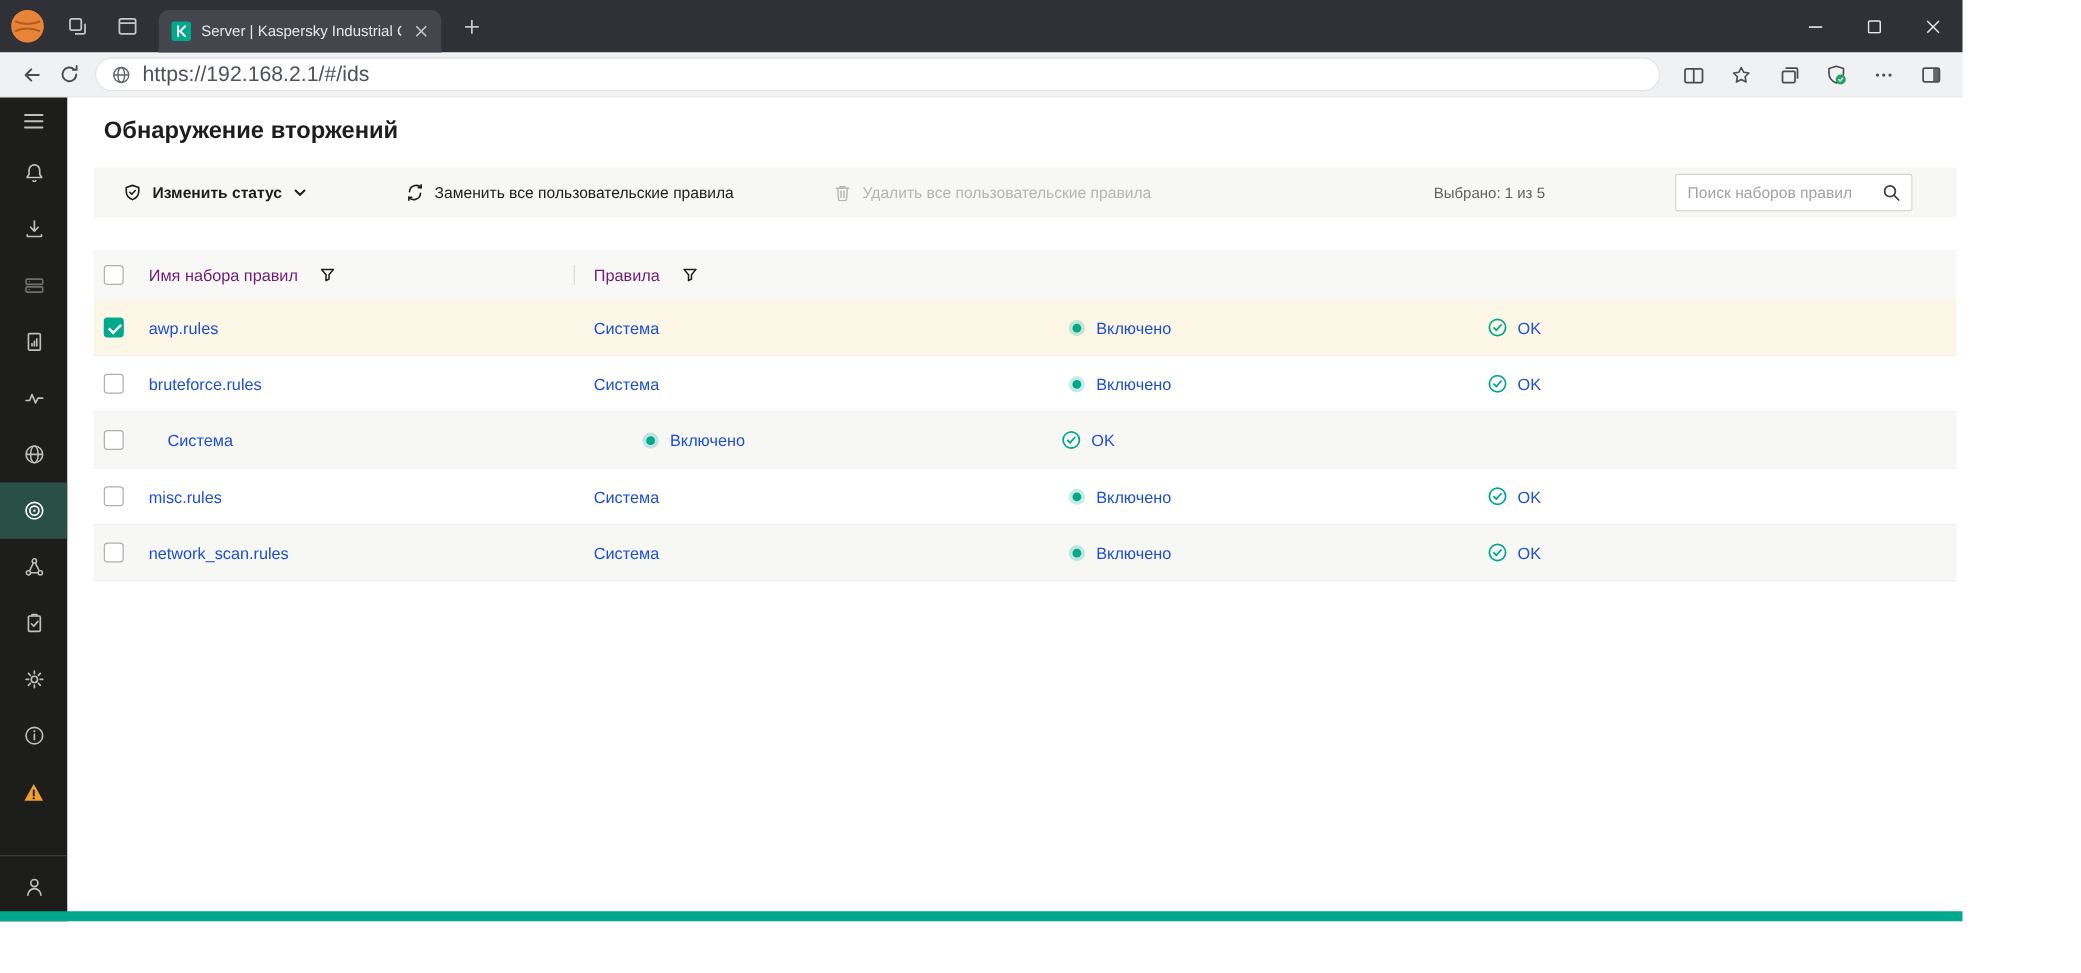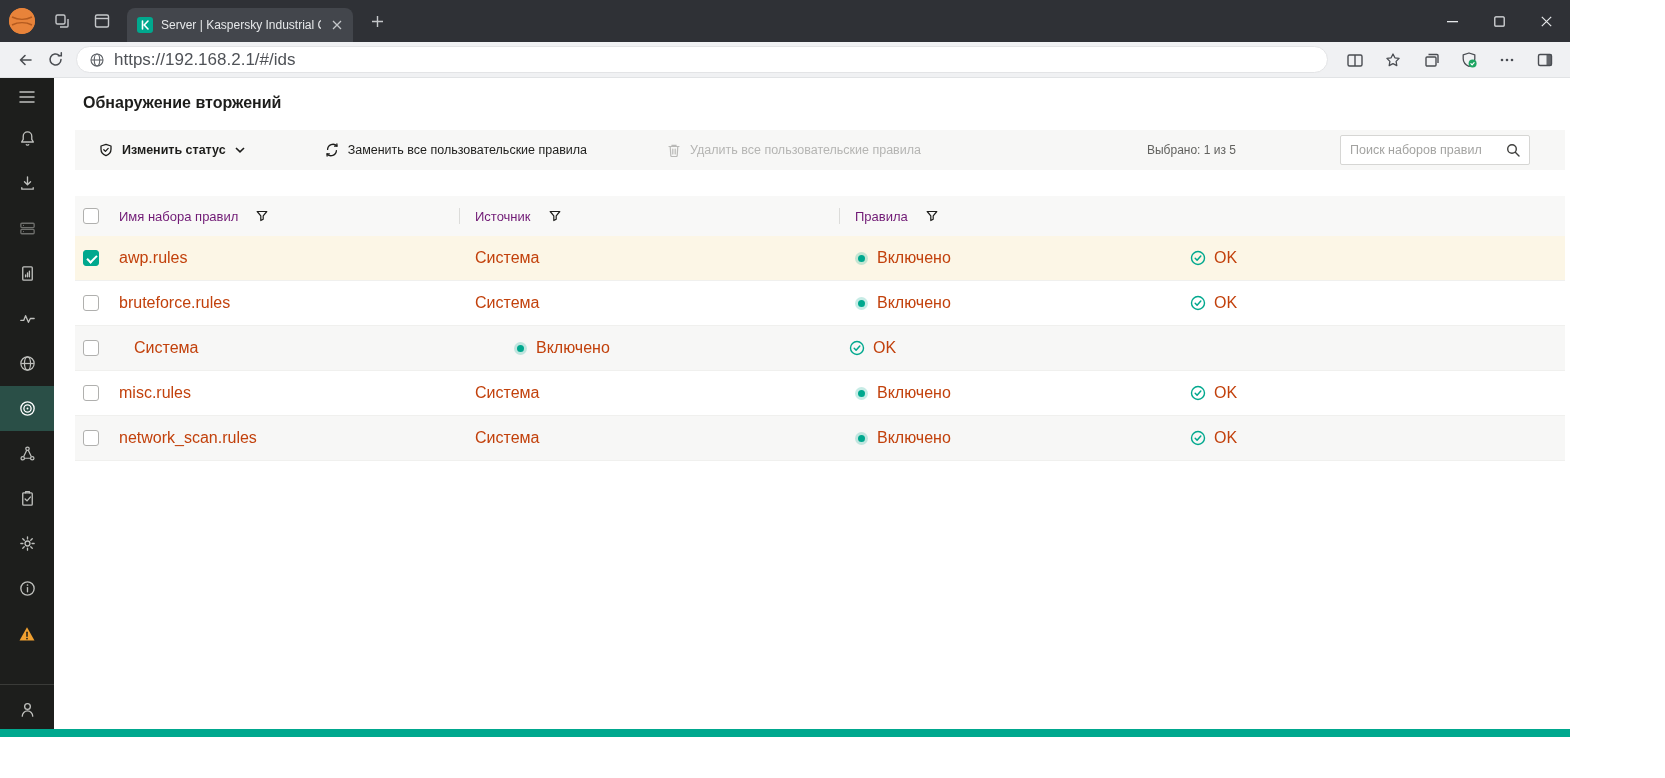--- a/index.html
+++ b/index.html
@@ -32,36 +32,36 @@
   .side-item { width:54px; height:45px; display:flex; align-items:center; justify-content:center; color:#bfc0bd; flex:none; }
   .side-item.first { height:38px; }
   .side-item.active { background:#2a4f47; color:#ffffff; }
   .side-item.dim { color:#6e6f6c; }
   .side-item.warn { color:#f0a030; }
   .side-spacer { flex:1; }
   .side-sep { width:54px; height:1px; background:#3a3b38; flex:none; }
   .side-item.bottom { height:48px; margin-bottom:4px; }
 
   .main { flex:1; background:#ffffff; padding:8px 5px 0 21px; }
-  .page-title { font-size:16px; font-weight:700; color:#1d1d1b; margin:8px 0 0 8px; }
+  .page-title { font-size:19px; font-weight:700; color:#1d1d1b; margin:8px 0 0 8px; }
 
   .toolbar { margin-top:18px; height:40px; background:#f7f7f6; display:flex; align-items:center; padding:0 35px 0 24px;gap:44px; }
   .tbtn { display:flex; align-items:center; gap:9px; font-size:12.5px; color:#1d1d1b; margin-right:36px; white-space:nowrap; }
   .tbtn.primary { font-weight:700; }
   .tbtn.disabled { color:#b5b5b3; }
   .tb-spacer { flex:1; }
   .sel-count { font-size:12px; color:#62625f; margin-right:60px; white-space:nowrap; }
   .search { width:190px; height:30px; background:#ffffff; border:1px solid #d6d6d4; border-radius:2px; display:flex; align-items:center; padding:0 9px; gap:6px; }
   .search input { flex:1; min-width:0; border:none; outline:none; background:transparent; font-size:12.5px; color:#3b82f6; font-family:inherit; }
   .search input::placeholder { color:#a3a3a1; }
 
   
   .table { margin-top:26px; }
   .thead { display:flex; align-items:center; height:40px; background:#f8f8f7; font-size:13px; color:#701a75; }
-  .trow { display:flex; align-items:center; height:45px; font-size:16px; color:#c2410c; border-bottom:1px solid #f0f0ee; background:#ffffff; }
+  .trow { display:flex; align-items:center; height:45px; font-size:13px; color:#1d4ed8; border-bottom:1px solid #f0f0ee; background:#ffffff; }
   .trow:nth-child(3), .trow:nth-child(5) { background:#f7f7f6; }
   .trow.selected { background:#fcf6e6; }
   .cell { display:flex; align-items:center; height:100%; }
   .c-cb { width:44px; padding-left:8px; }
   .c-name { width:341px; }
   .c-src { width:380px; padding-left:15px; }
   .c-status { width:335px; padding-left:15px; }
   .c-rules { flex:1; padding-left:15px; }
   .hcell .funnel { margin-left:18px; color:#1d1d1b; }
   .vsep { width:1px; height:16px; background:#dcdcda; margin-left:auto; }
@@ -344,27 +344,20 @@
           <div class="cell c-cb">
             <span class="checkbox"></span>
           </div>
           <div class="cell c-name hcell">
             <span>Имя набора правил</span>
             <svg class="funnel" width="12" height="12" viewBox="0 0 12 12" fill="none" stroke="currentColor" stroke-width="1.2" stroke-linejoin="round">
                 <path d="M1.2 1.5h9.6L7.2 5.8v3.4l-2.4 1.3V5.8z"></path>
               </svg>
             <span class="vsep"></span>
           </div>
-          <div class="cell c-src hcell">
-            <span>Источник</span>
-            <svg class="funnel" width="12" height="12" viewBox="0 0 12 12" fill="none" stroke="currentColor" stroke-width="1.2" stroke-linejoin="round">
-                <path d="M1.2 1.5h9.6L7.2 5.8v3.4l-2.4 1.3V5.8z"></path>
-              </svg>
-            <span class="vsep"></span>
-          </div>
           <div class="cell c-rules hcell">
             <span>Правила</span>
             <svg class="funnel" width="12" height="12" viewBox="0 0 12 12" fill="none" stroke="currentColor" stroke-width="1.2" stroke-linejoin="round">
                 <path d="M1.2 1.5h9.6L7.2 5.8v3.4l-2.4 1.3V5.8z"></path>
               </svg>
           </div>
         </div>
 
         <div class="tbody">
 

